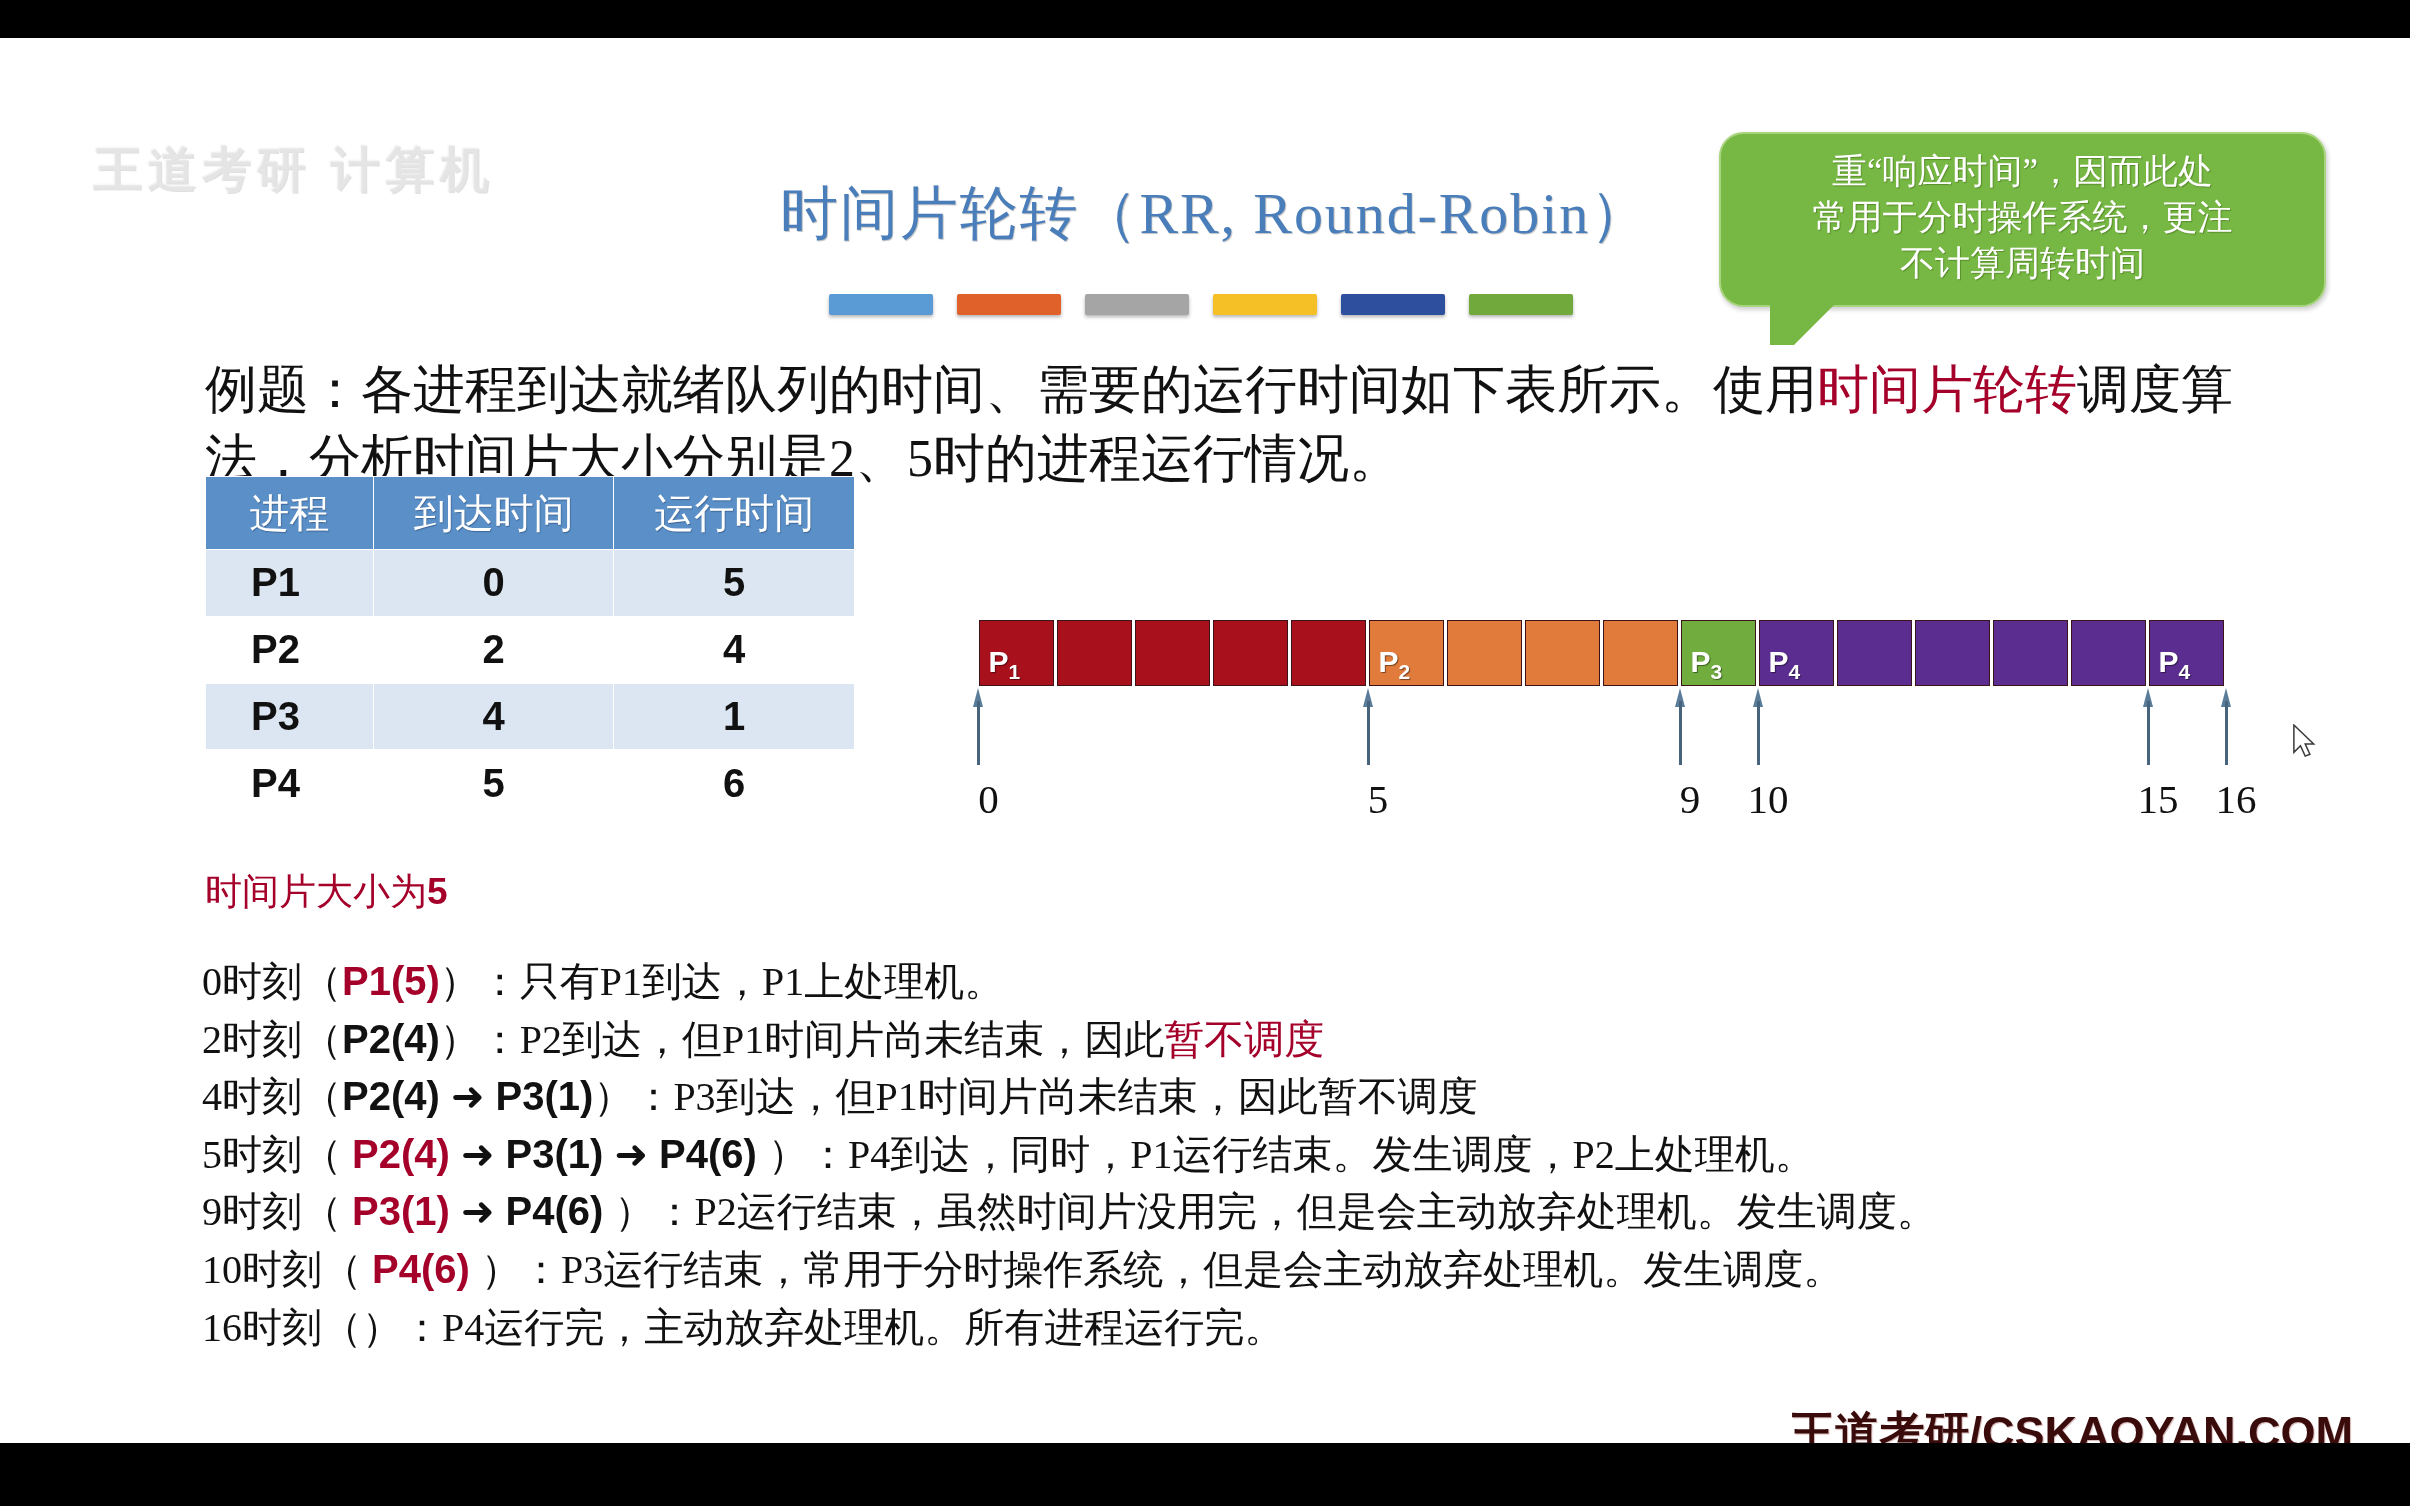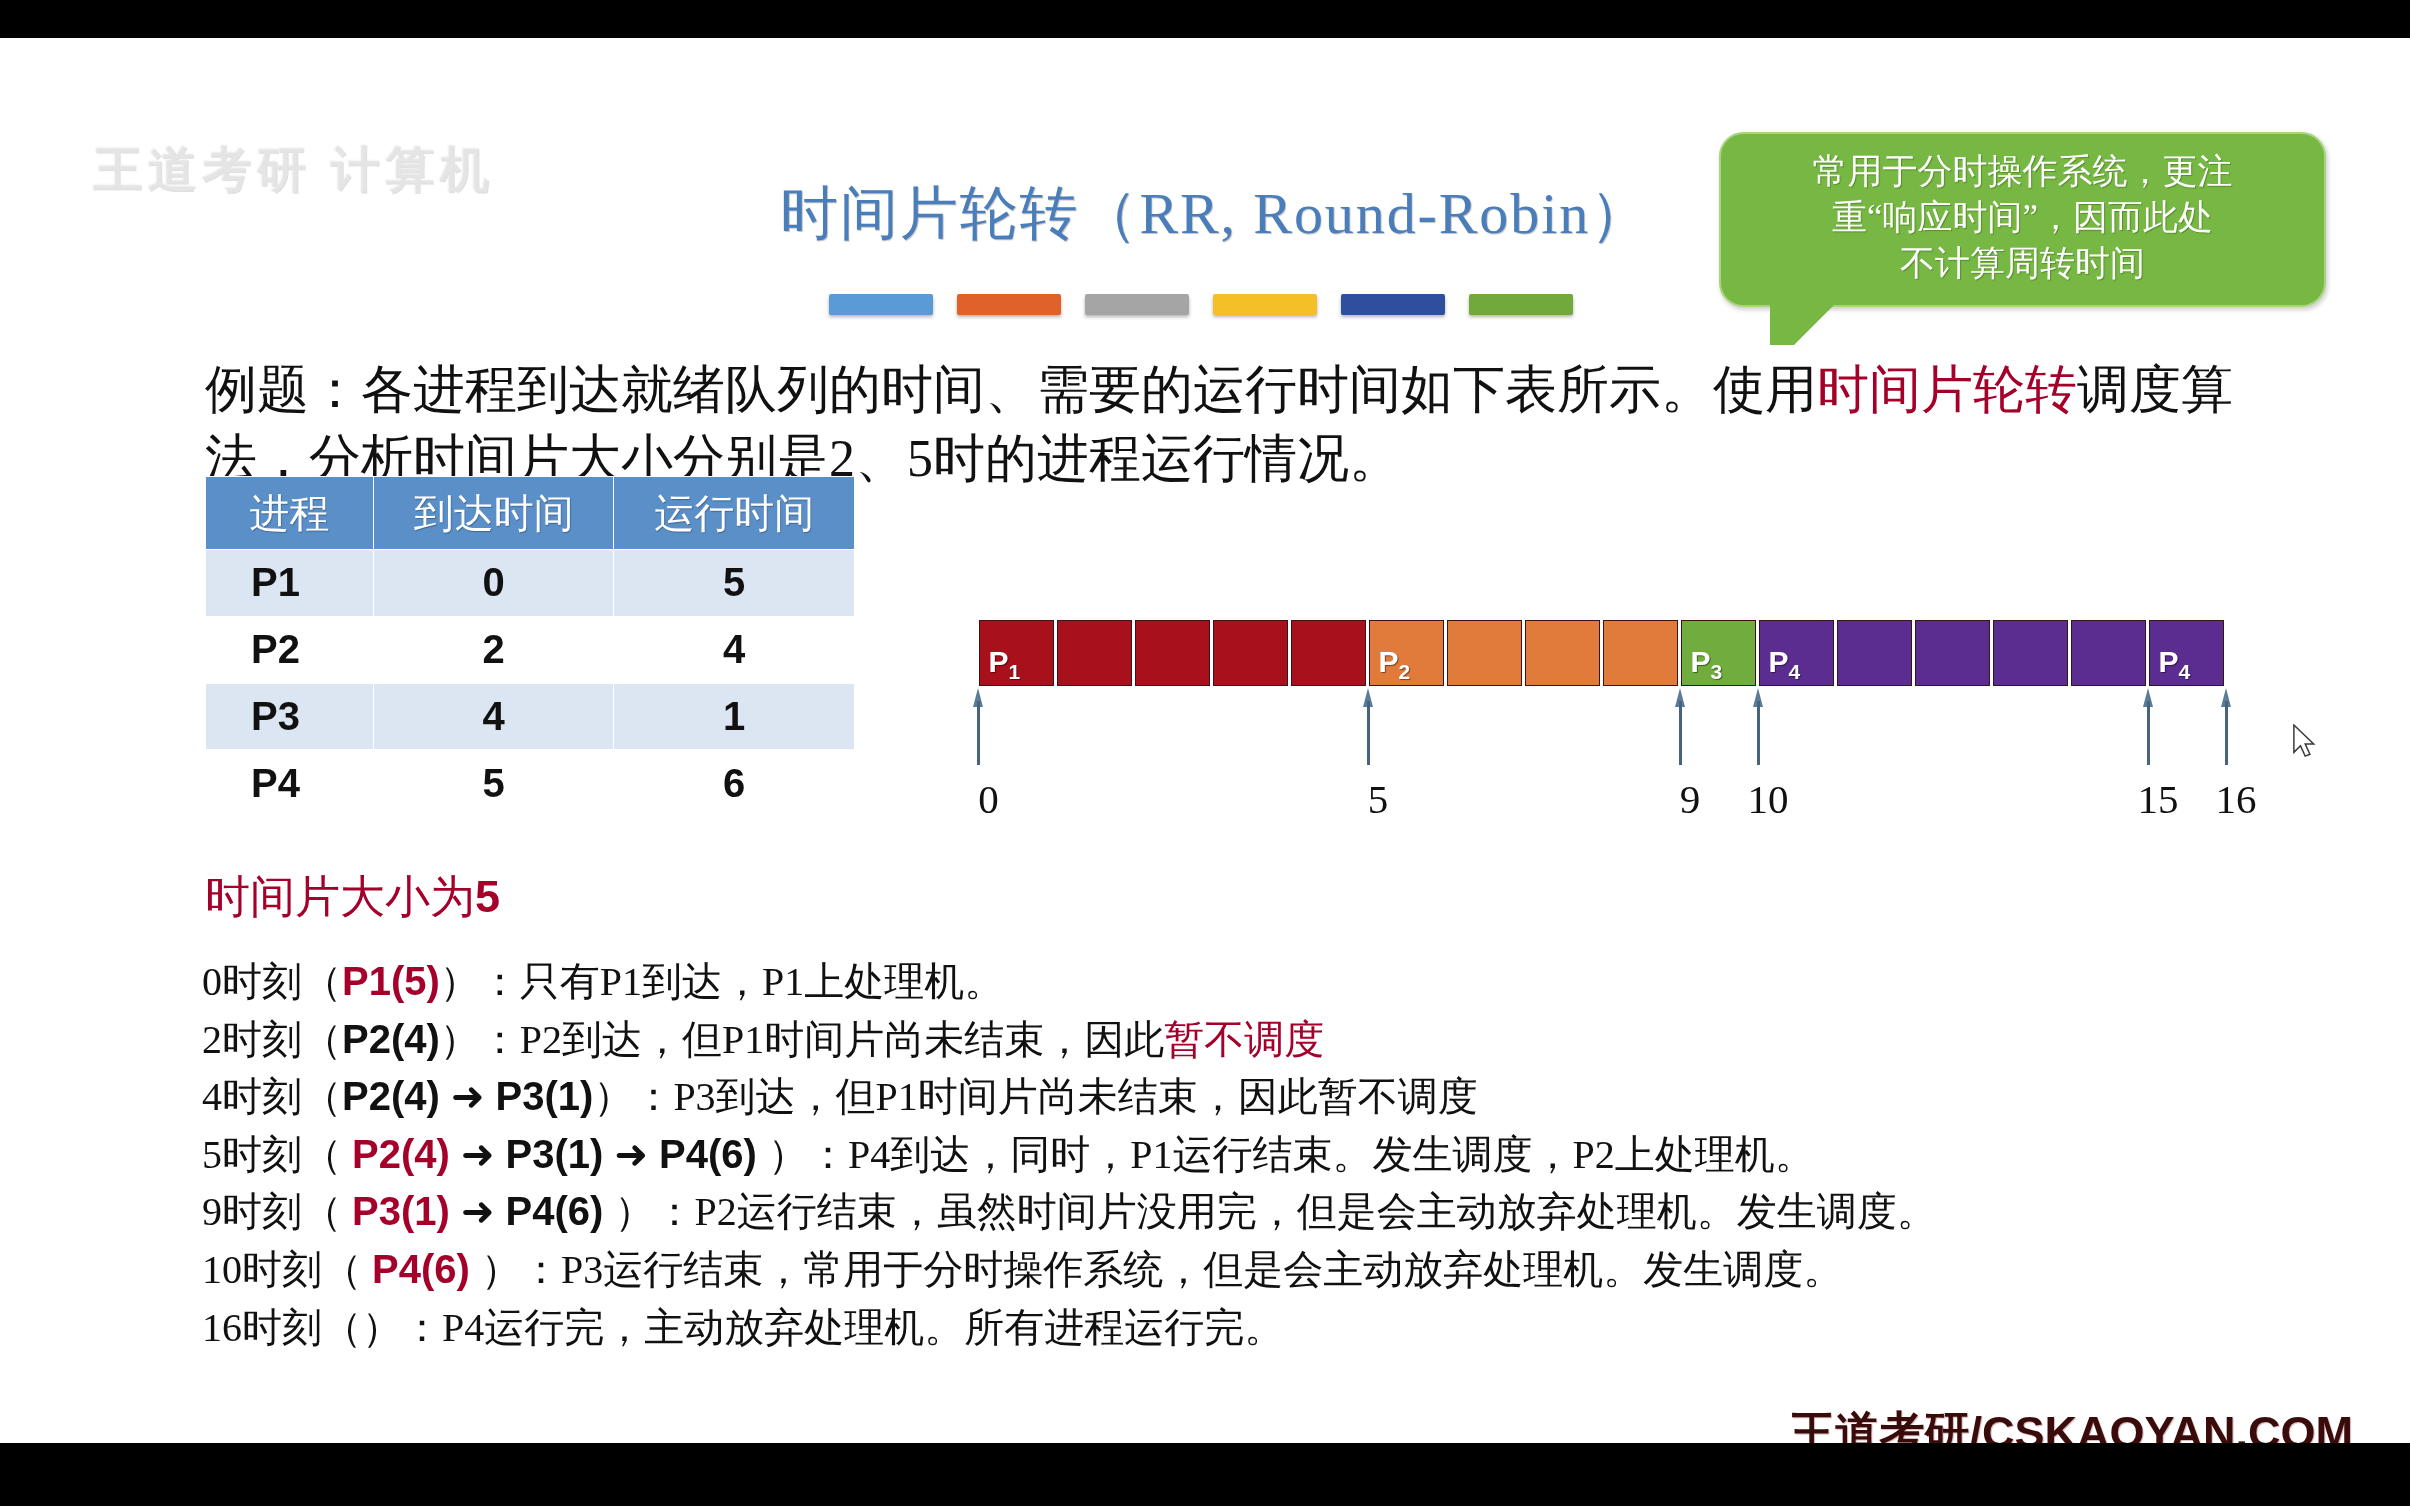--- a/index.html
+++ b/index.html
@@ -103,21 +103,21 @@
     border-left:5.6px solid transparent;border-right:5.6px solid transparent;
     border-bottom:19px solid #5A7C99;
   }
   .tick .num{
     position:absolute;left:-13px;top:87px;width:56px;text-align:center;
     font-size:41px;color:#111;font-family:"Liberation Serif","DejaVu Serif",serif;
   }
 
   
   #quantum{
-    position:absolute;left:205px;top:829px;font-size:45px;color:#A4002A;
+    position:absolute;left:205px;top:829px;font-size:37px;color:#A4002A;
   }
   #quantum .num{color:#A4002A;font-family:"Liberation Sans","DejaVu Sans",sans-serif;font-weight:700;}
 
   
   #steps{
     position:absolute;left:202px;top:915px;width:2128px;
     font-size:40px;line-height:1.44;color:#111;
   }
   #steps .step{white-space:nowrap;}
   .hl{color:#A4002A;font-family:"Liberation Sans","DejaVu Sans",sans-serif;font-weight:700;}
@@ -149,22 +149,22 @@
   <div id="title-rule">
       <span style="background: rgb(91, 155, 213);"></span>
       <span style="background: rgb(224, 98, 42);"></span>
       <span style="background: rgb(165, 165, 165);"></span>
       <span style="background: rgb(245, 192, 38);"></span>
       <span style="background: rgb(46, 78, 158);"></span>
       <span style="background: rgb(113, 169, 60);"></span>
     </div>
 
   <div id="callout">
+    <span class="ln">重“响应时间”，因而此处</span>
     <span class="ln">常用于分时操作系统，更注</span>
-    <span class="ln">重“响应时间”，因而此处</span>
     <span class="ln">不计算周转时间</span>
   </div>
   <div id="callout-tail"></div>
 
   <div id="problem">
     <span>例题：各进程到达就绪队列的时间、需要的运行时间如下表所示。使用</span><span class="redi">时间片轮转</span><span>调度算法，分析时间片大小分别是2、5时的进程运行情况。</span>
   </div>
 
   <table id="ptable">
     <colgroup>

